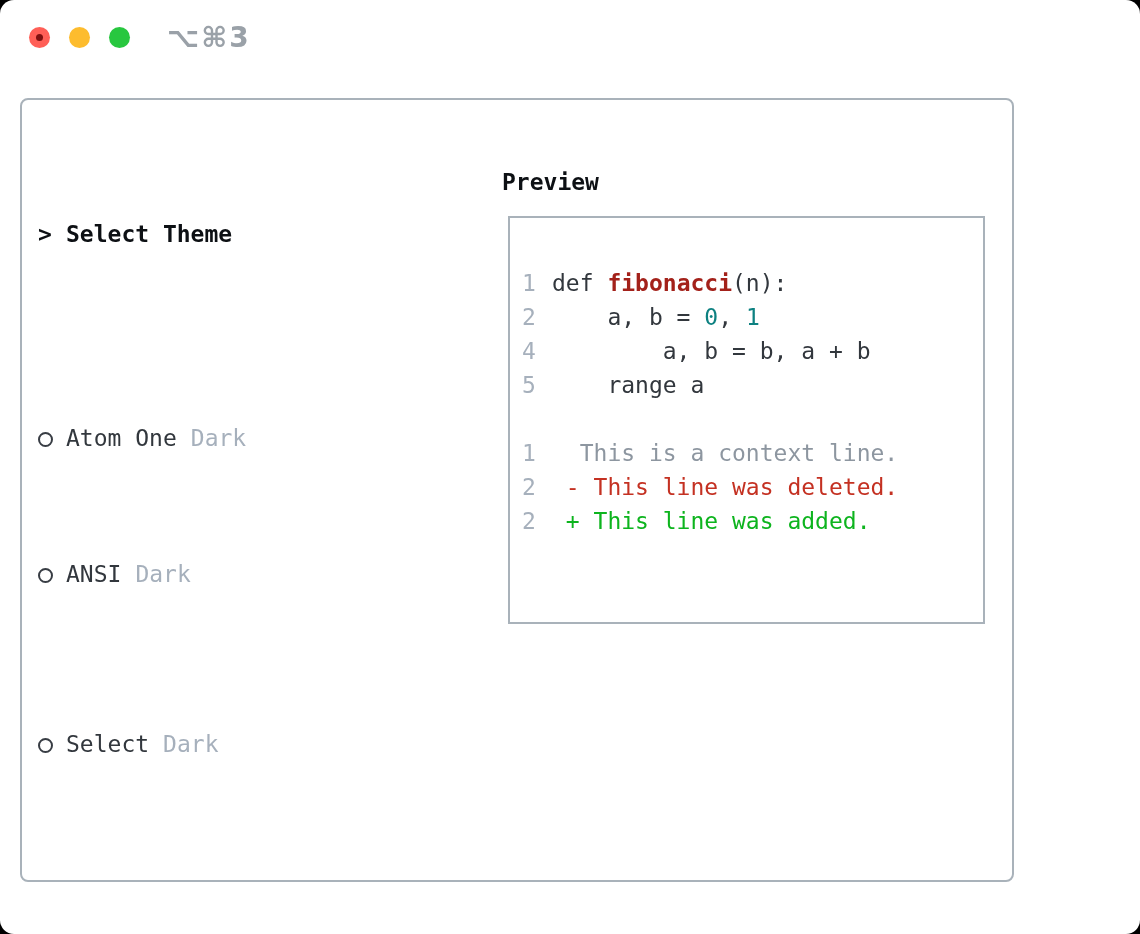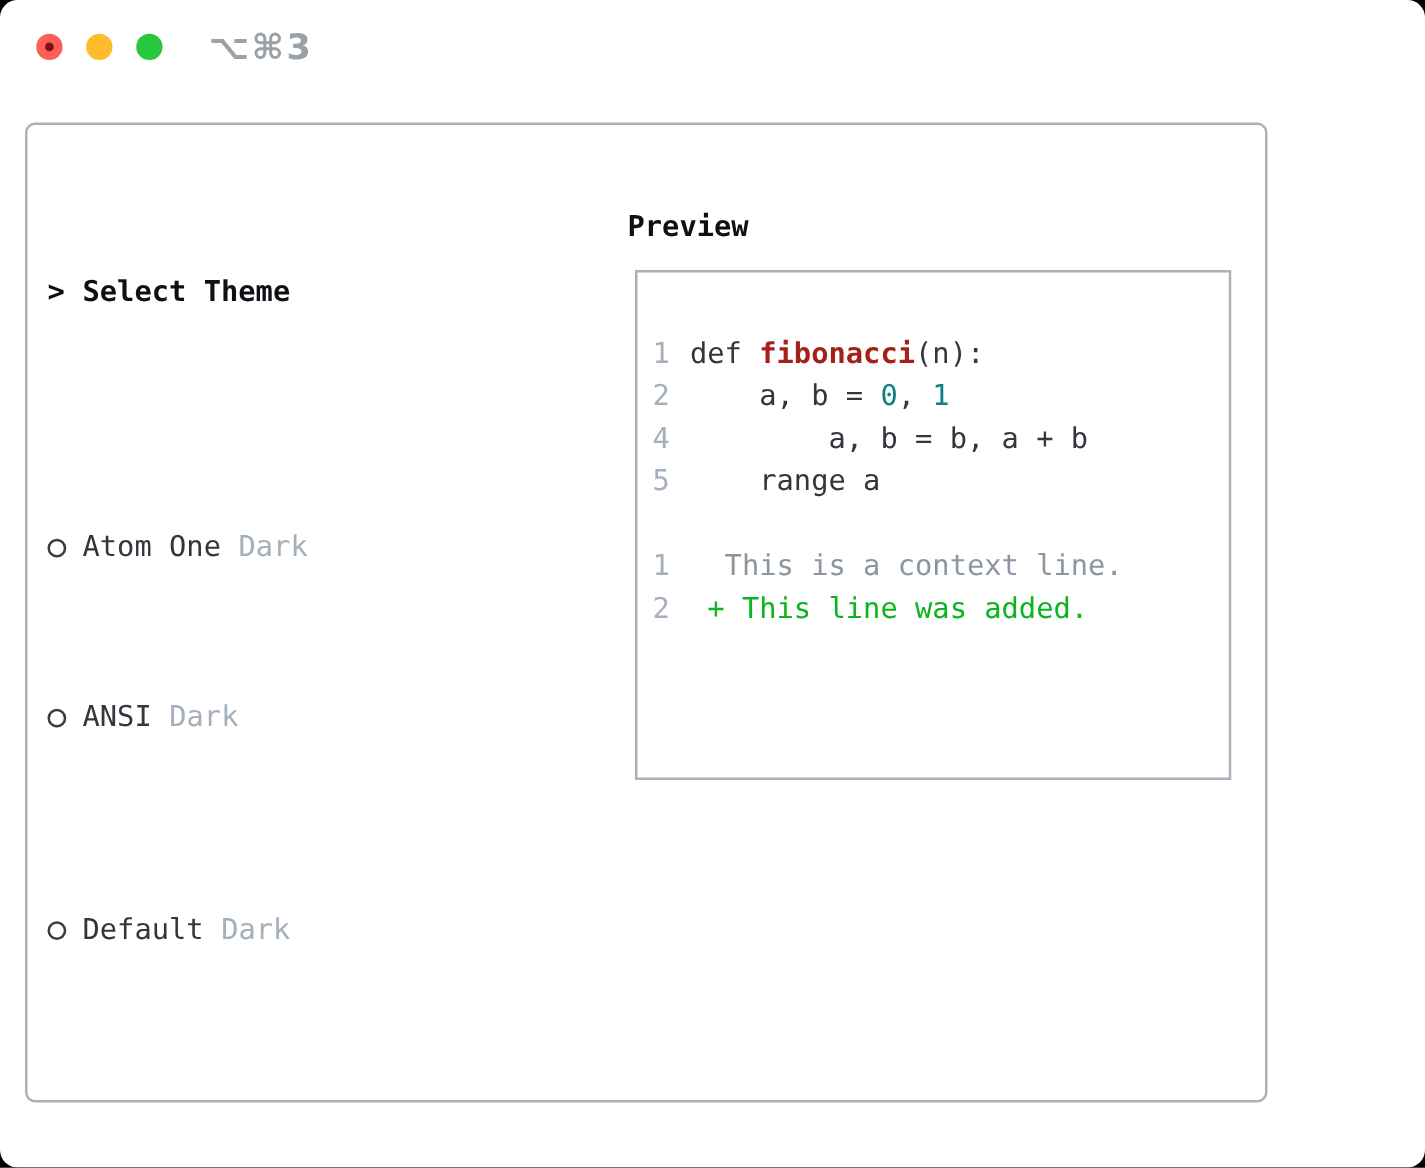--- a/index.html
+++ b/index.html
@@ -70,21 +70,21 @@
 
     <div class="left-col">
       <div class="row"><span class="bullet marker">&gt;</span><span class="header">Select Theme</span></div>
 
       <div id="theme-list">
   <div class="row"><span class="bullet"><span class="radio"></span></span><span class="name">Atom One</span><span class="tag">Dark</span></div>
 
   <div class="row"><span class="bullet"><span class="radio"></span></span><span class="name">ANSI</span><span class="tag">Dark</span></div>
 
 
-  <div class="row"><span class="bullet"><span class="radio"></span></span><span class="name">Default</span><span class="tag">Dark</span></div>
+  <div class="row"><span class="bullet"><span class="radio"></span></span><span class="name">Select</span><span class="tag">Dark</span></div>
 
   
 
   
 
   
 
   
 
   
@@ -108,18 +108,19 @@
 
     <div class="right-col">
       <div class="preview-title">Preview</div>
       <div class="preview-box" id="preview-box">
           <div class="pline"><span class="gutter">1</span><span class="tok-kw">def </span><span class="tok-fn">fibonacci</span><span class="tok-pl">(n):</span></div>
           <div class="pline"><span class="gutter">2</span><span class="tok-pl">    a, b = </span><span class="tok-nm">0</span><span class="tok-pl">, </span><span class="tok-nm">1</span></div>
           <div class="pline"><span class="gutter">4</span><span class="tok-pl">        a, b = b, a + b</span></div>
           <div class="pline"><span class="gutter">5</span><span class="tok-pl">    </span><span class="tok-kw">range</span><span class="tok-pl"> a</span></div>
           <div class="pline"><span class="gutter"></span></div>
           <div class="pline"><span class="gutter">1</span><span class="tok-ctx">  This is a context line.</span></div>
+          <div class="pline"><span class="gutter">2</span><span class="tok-del"> - This line was deleted.</span></div>
           <div class="pline"><span class="gutter">2</span><span class="tok-add"> + This line was added.</span></div>
         </div>
     </div>
 
   </div>
 </div>
 
 </body></html>

